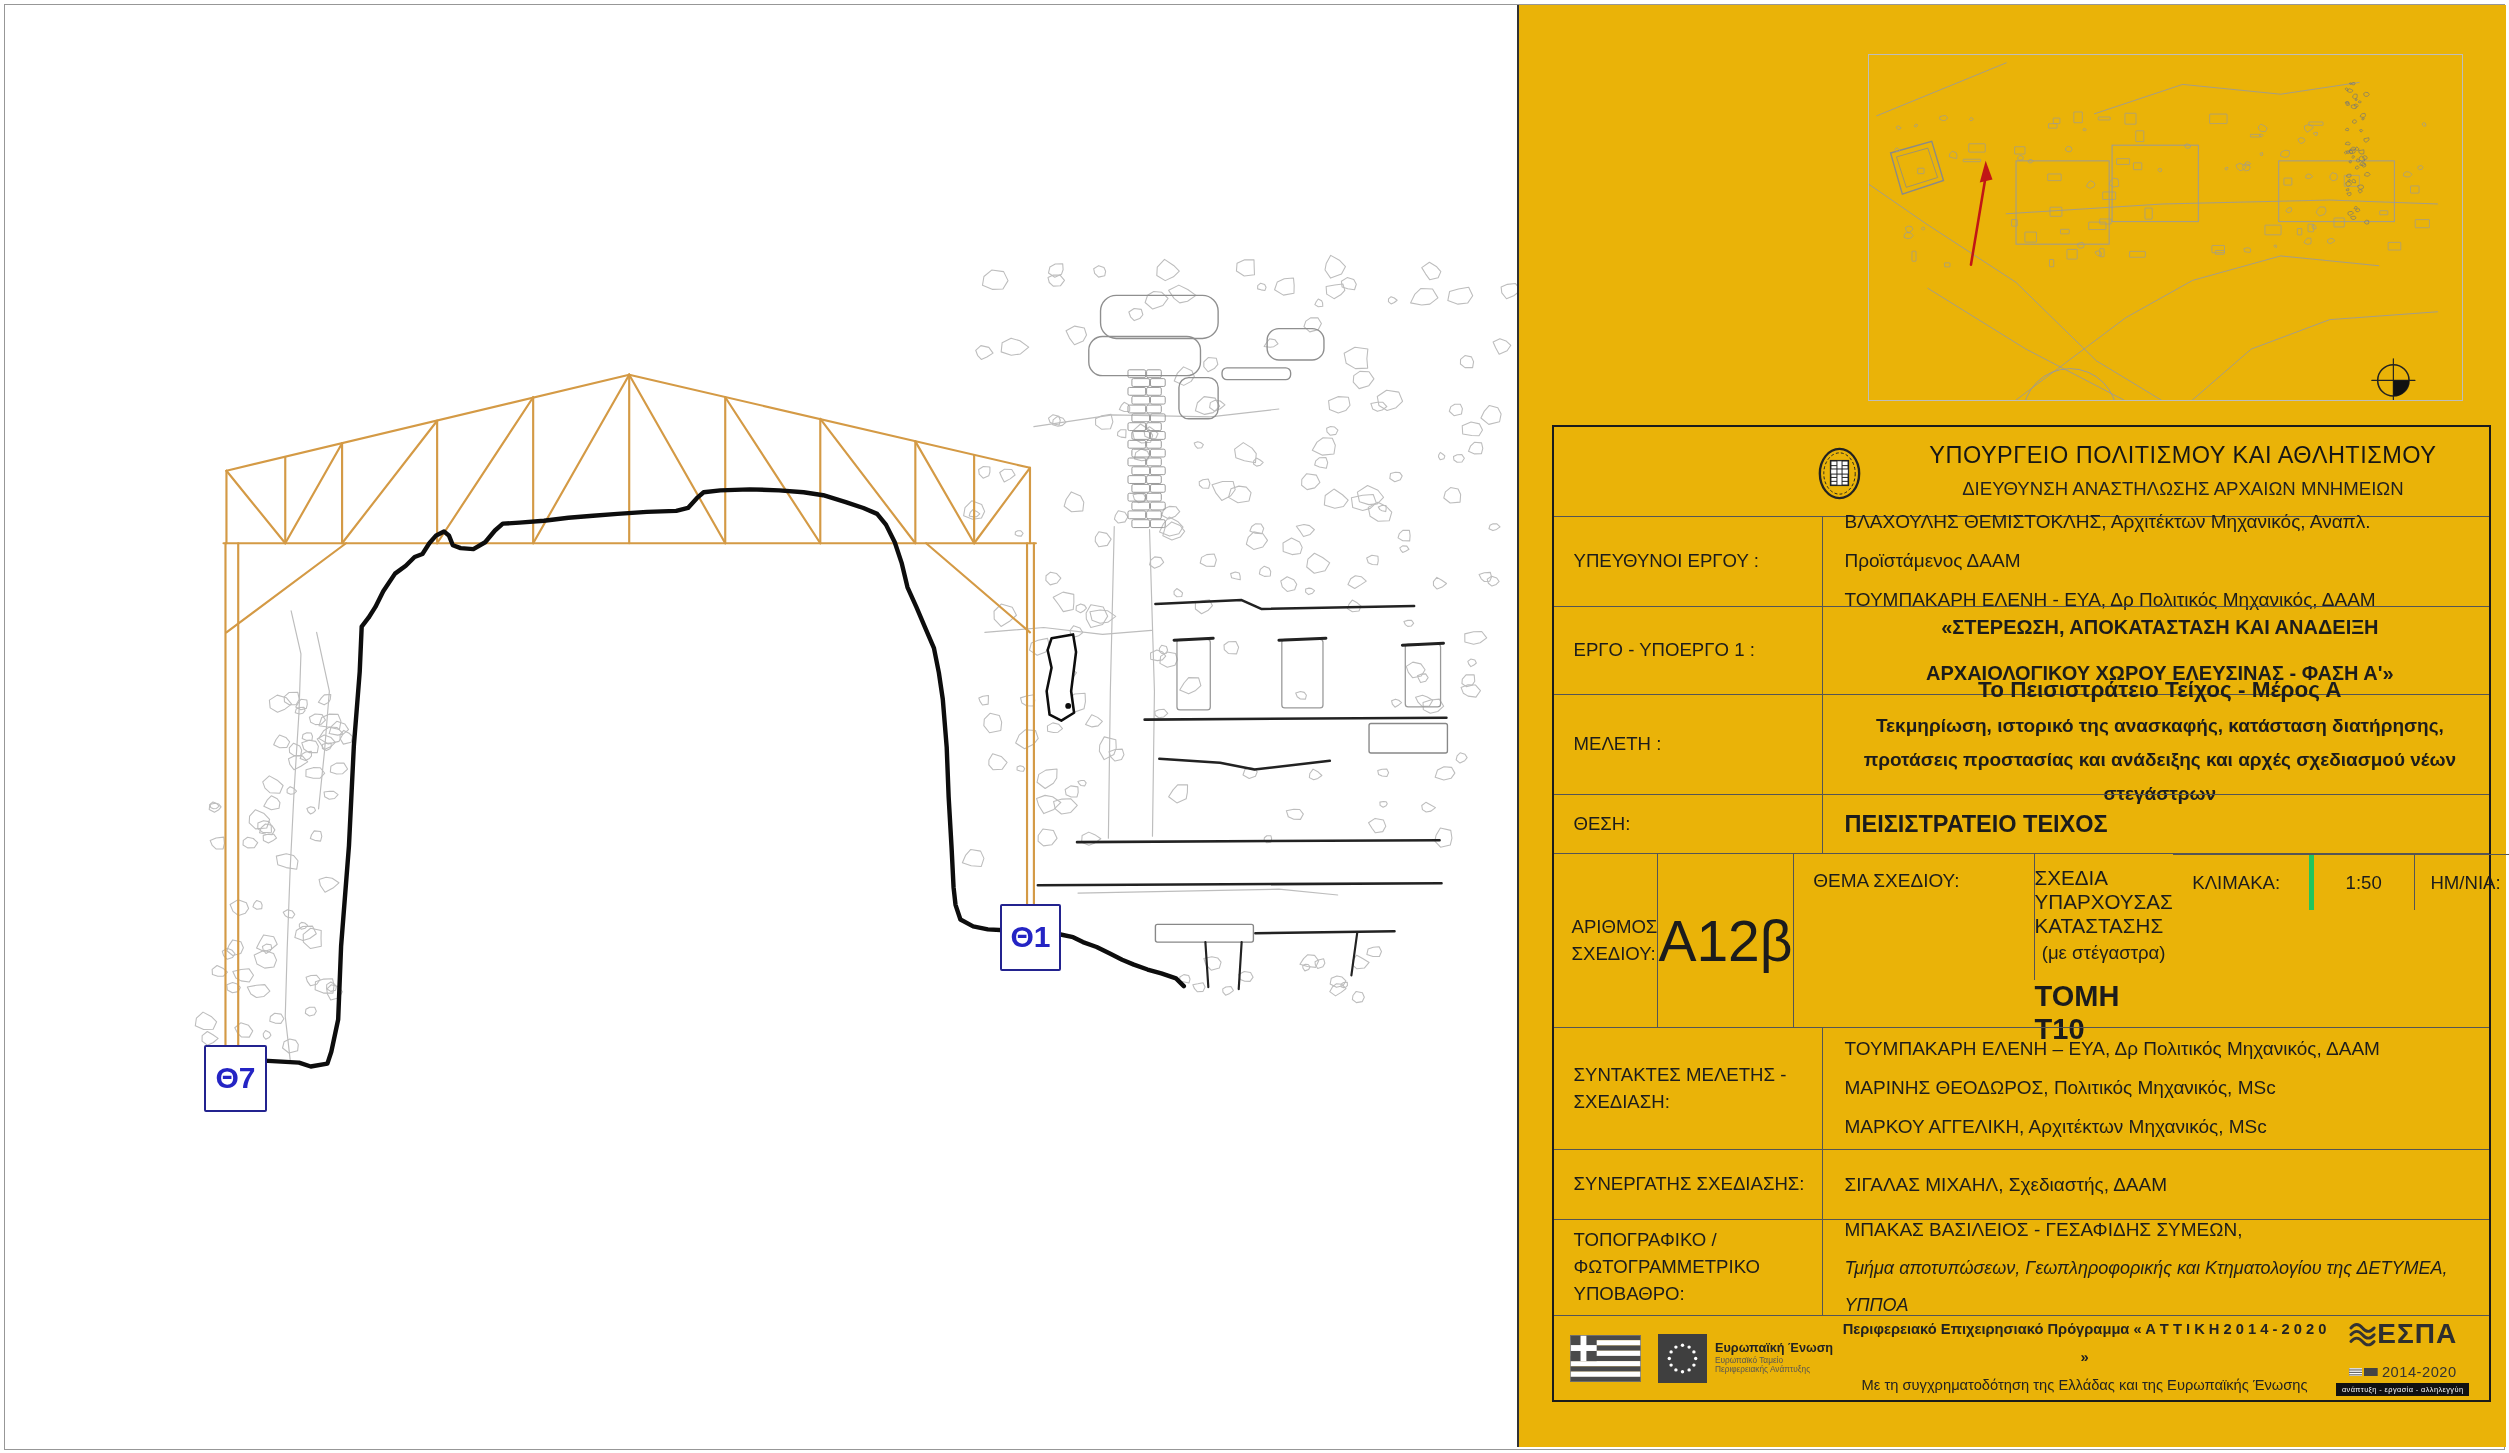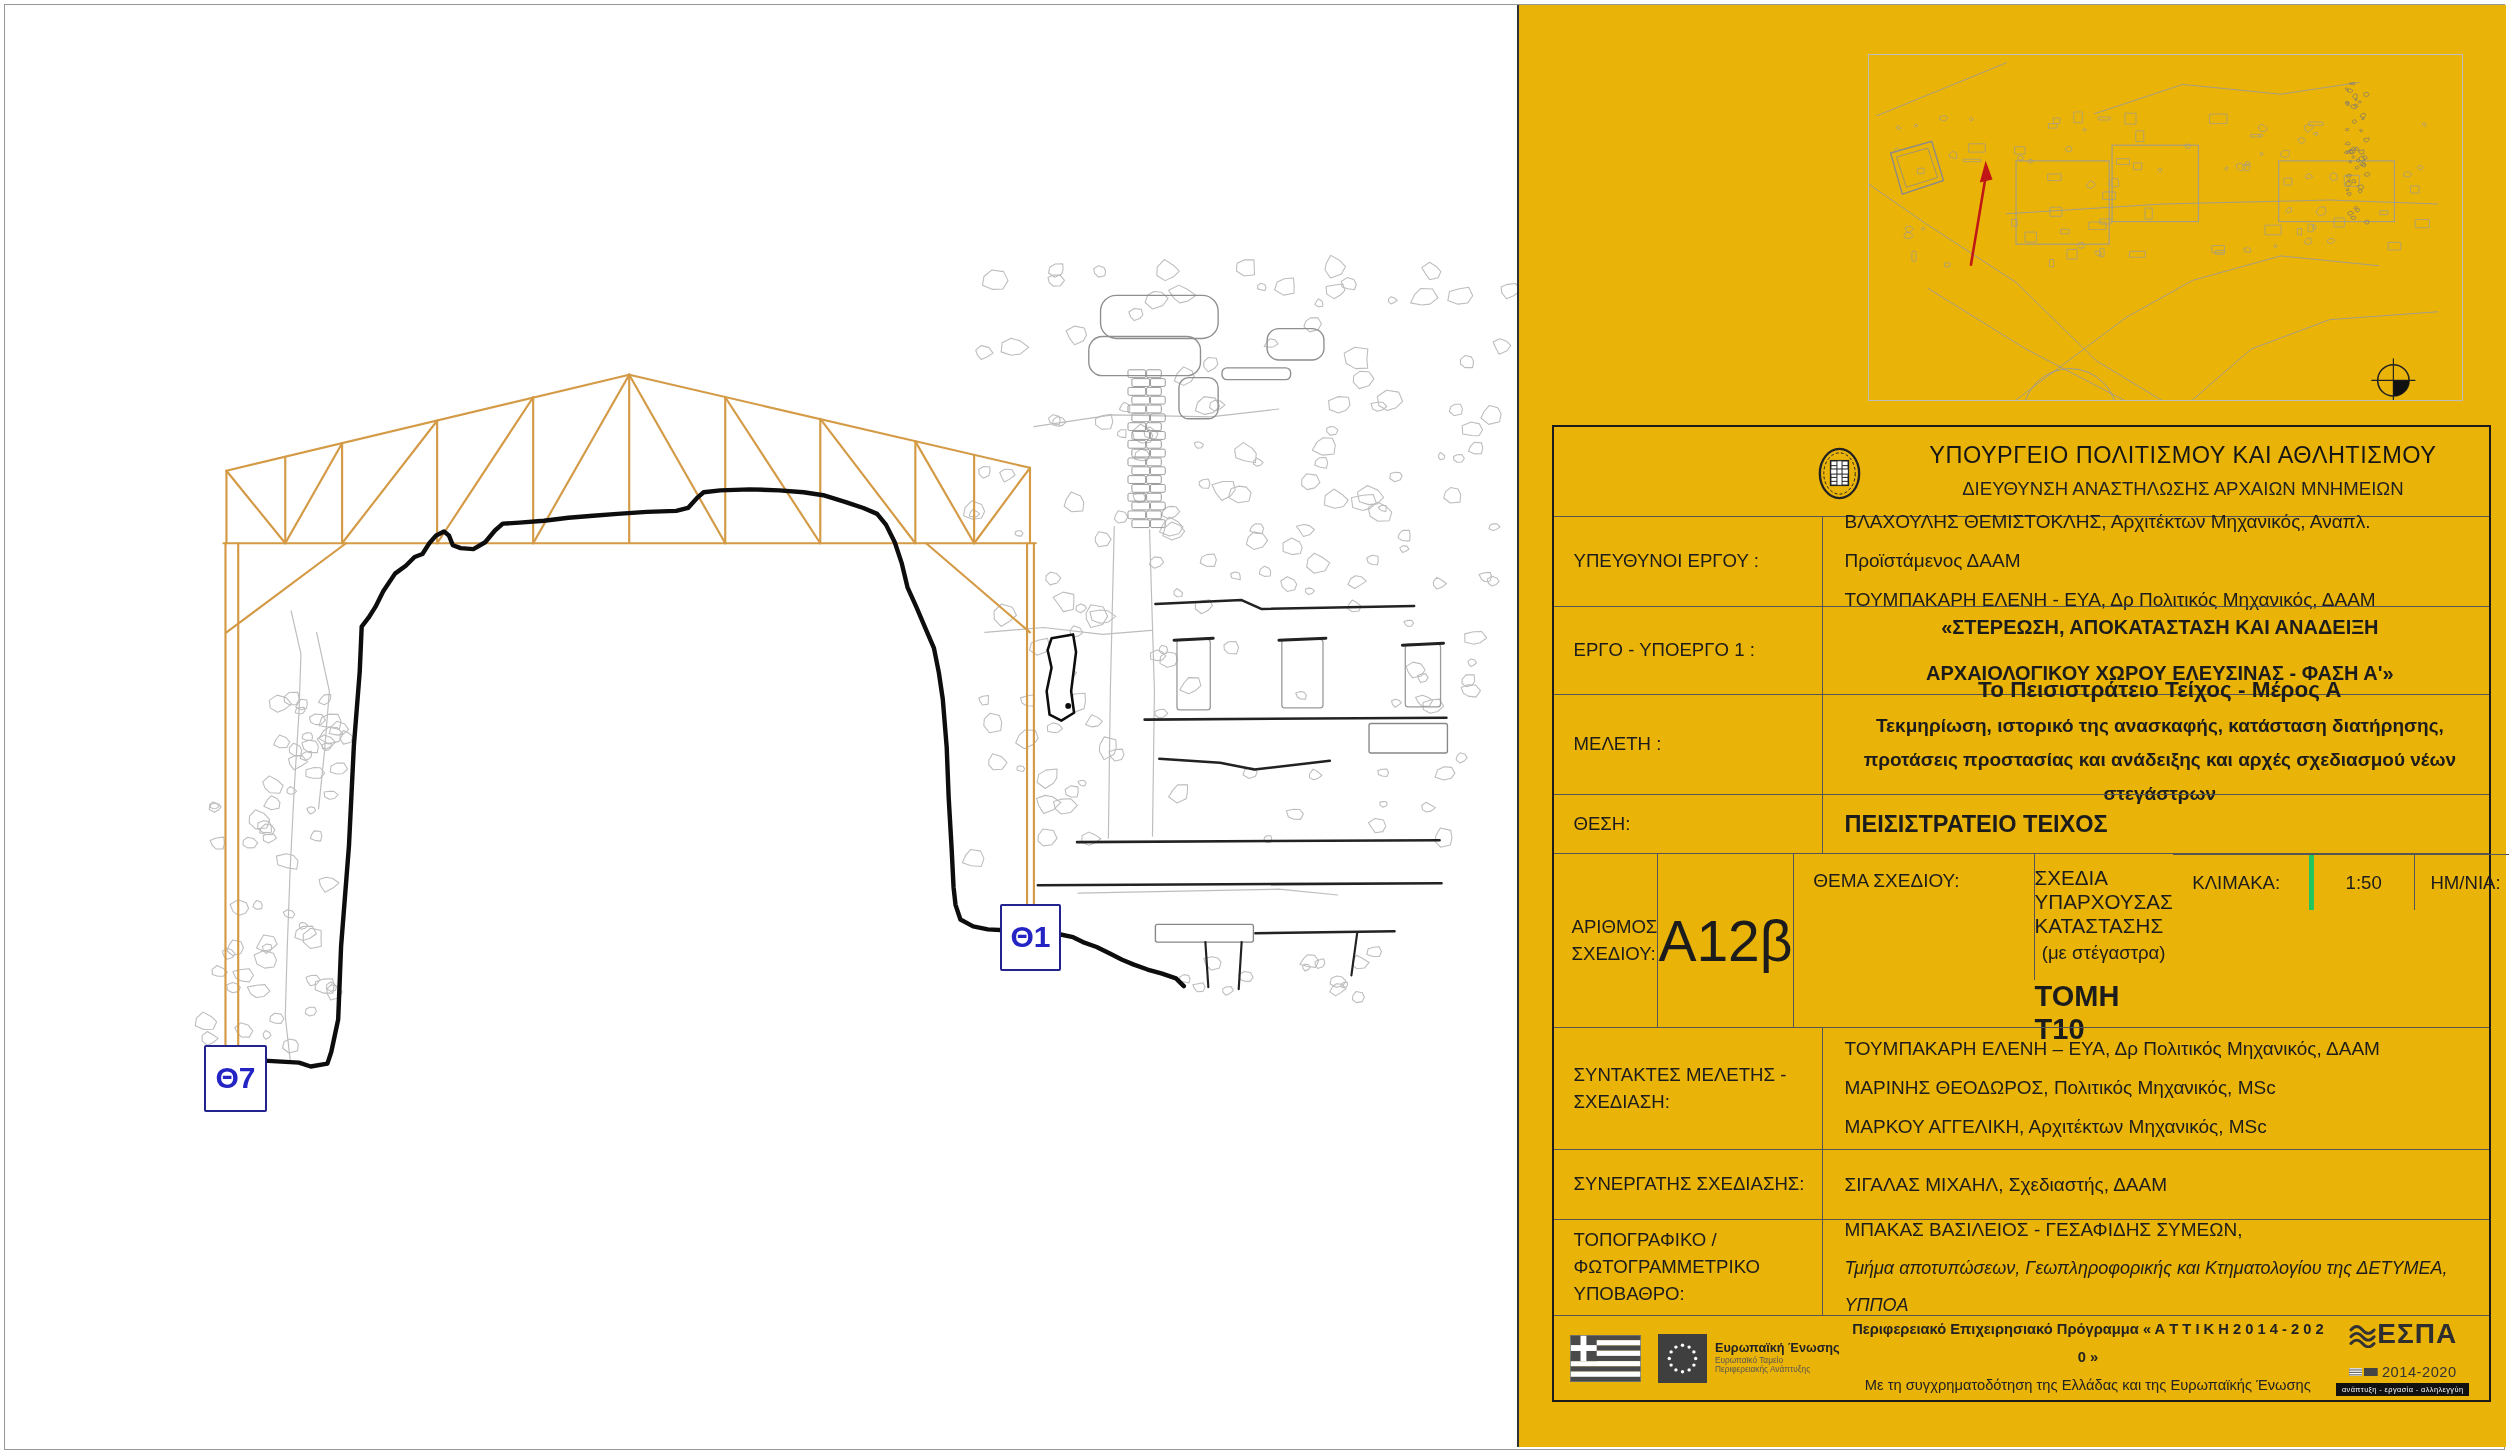--- a/index.html
+++ b/index.html
@@ -50,21 +50,21 @@
   .c-dlab{width:127px;border-right:1px solid #555;display:flex;align-items:center;padding-left:15.7px;box-sizing:border-box;font-size:18.6px;}
   .c-dval{flex:1;display:flex;align-items:center;padding-left:17.6px;font-size:18.6px;}
   
   .logorow{flex:1;display:flex;align-items:center;padding:0 13.7px 0 15.7px;box-sizing:border-box;border-top:1px solid #555;}
   .eublk{display:flex;align-items:center;margin-left:17.6px;}
   .eutxt{margin-left:7.8px;line-height:1.15;}
   .eutitle{font-size:12.7px;font-weight:bold;color:#222;}
   .eusub{font-size:8.3px;color:#555;}
   .fundtxt{flex:1;text-align:center;line-height:1.9;font-size:14.7px;color:#222;padding:0 7.8px;}
   .espa{display:flex;flex-direction:column;align-items:center;margin-right:5.9px;}
-  .espaTop{display:flex;align-items:flex-end;}
+  .espaTop{display:flex;align-items:center;}
   .espaTitle{font-weight:bold;font-size:28px;letter-spacing:1px;color:#2e2e2e;line-height:1;}
   .espaYears{display:flex;align-items:center;margin-top:16px;}
   .espaYears .yr{font-size:14.7px;color:#333;margin-left:3.9px;letter-spacing:0.5px;}
   .espaMotto{background:#111;color:#fff;font-size:7.4px;letter-spacing:0.4px;padding:2px 5.9px;margin-top:2.9px;white-space:nowrap;}
 </style>
 </head>
 <body>
 
 <div class="sheet">
 
@@ -714,21 +714,21 @@
                 <circle cx="33.0" cy="38.1" r="1.8"></circle>
                 <circle cx="26.0" cy="40.0" r="1.8"></circle>
                 <circle cx="19.0" cy="38.1" r="1.8"></circle>
                 <circle cx="13.9" cy="33.0" r="1.8"></circle>
                 <circle cx="12.0" cy="26.0" r="1.8"></circle>
                 <circle cx="13.9" cy="19.0" r="1.8"></circle>
                 <circle cx="19.0" cy="13.9" r="1.8"></circle>
               </g>
           </svg>
           <div class="eutxt">
-            <div class="eutitle">Ευρωπαϊκή Ένωσης</div>
+            <div class="eutitle">Ευρωπαϊκή Ένωση</div>
             <div class="eusub">Ευρωπαϊκό Ταμείο</div>
             <div class="eusub">Περιφερειακής Ανάπτυξης</div>
           </div>
         </div>
         <div class="fundtxt">
           <div style="font-weight:bold;">Περιφερειακό  Επιχειρησιακό Πρόγραμμα  « Α Τ Τ Ι Κ Η  2 0 1 4 - 2 0 2 0 »</div>
           <div>Με τη συγχρηματοδότηση της Ελλάδας και της Ευρωπαϊκής Ένωσης</div>
         </div>
         <div class="espa">
           <div class="espaTop">

